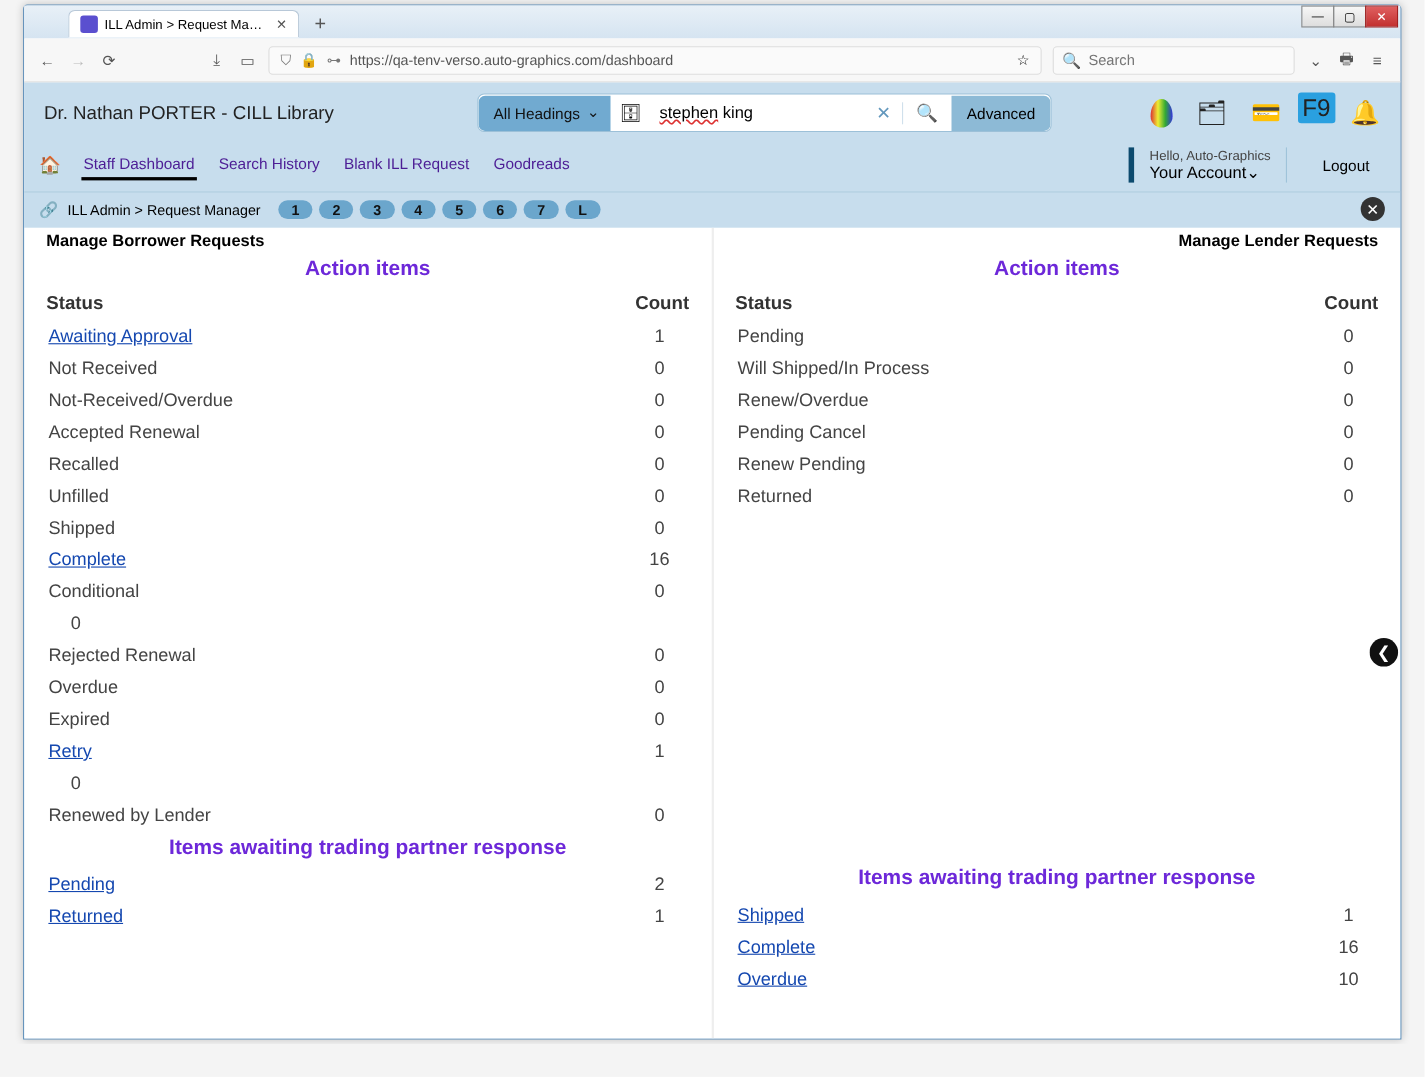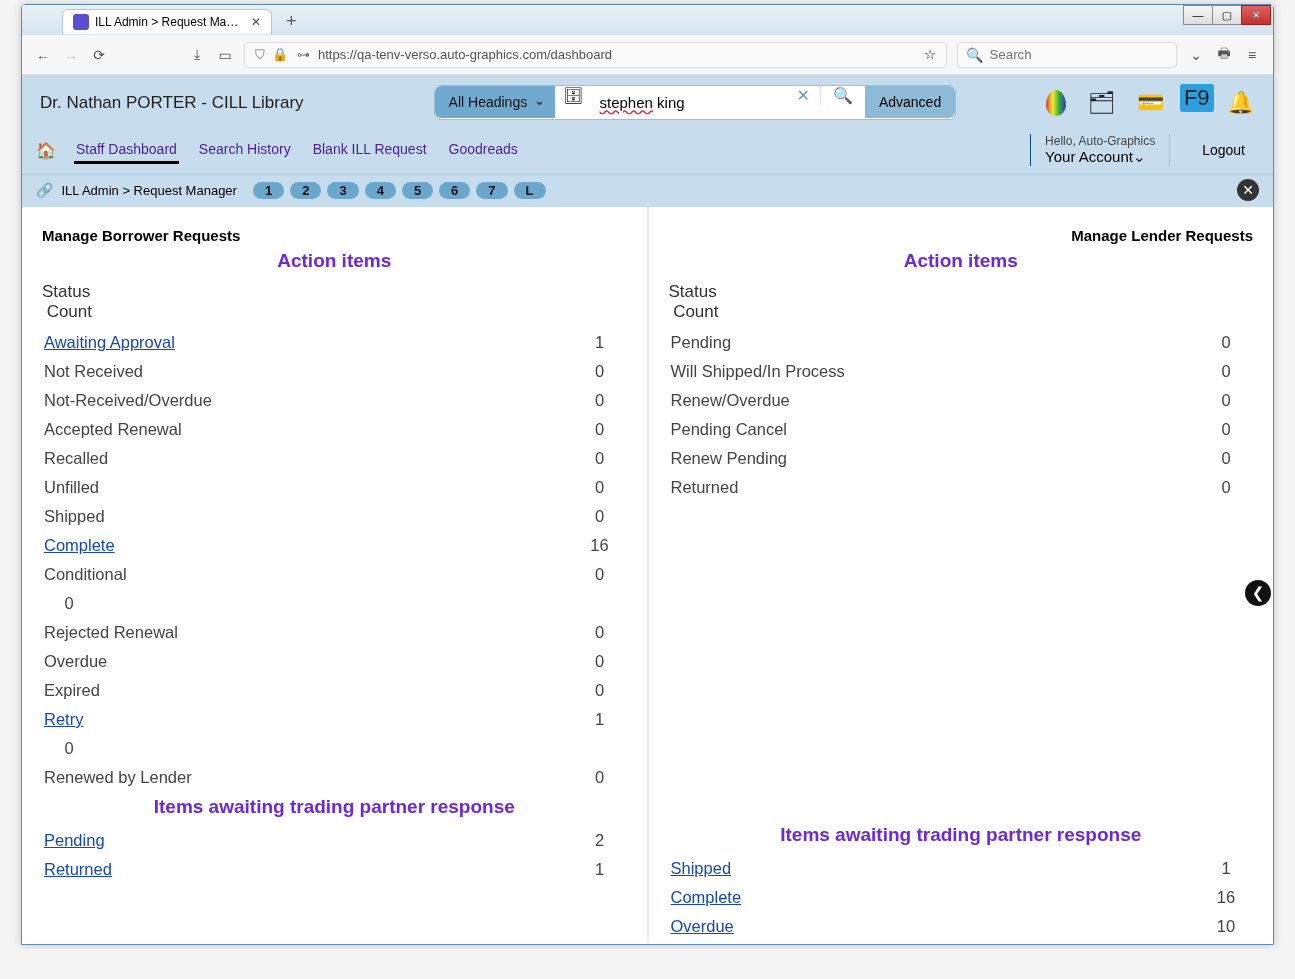--- a/index.html
+++ b/index.html
@@ -25,59 +25,59 @@
 .addr { flex: 1; display: flex; align-items: center; gap: 8px; background: #fafafa; border: 1px solid #ddd; border-radius: 4px; padding: 4px 10px; font-size: 13px; }
 .addr .lock { color: #777; }
 .addr input { border: none; background: transparent; flex: 1; font-size: 13px; outline: none; color: #555; }
 .search-box { width: 220px; display: flex; align-items: center; gap: 6px; background: #fafafa; border: 1px solid #ddd; border-radius: 4px; padding: 4px 8px; }
 .search-box input { border: none; background: transparent; flex: 1; outline: none; }
 
 
 .app { flex: 1; display: flex; flex-direction: column; background: #c7dded; overflow: hidden; }
 .app-header { display: flex; align-items: center; padding: 10px 18px; gap: 0; }
 .user-label { font-size: 17px; font-weight: 500; color: #222; }
-.app-search { margin-left: 130px; display: flex; align-items: flex-start; background: #fff; border-radius: 6px; overflow: hidden; border: 1px solid #9cc0d8; }
+.app-search { margin-left: 130px; display: flex; align-items: center; background: #fff; border-radius: 6px; overflow: hidden; border: 1px solid #9cc0d8; }
 .heading-dd { background: #71aad0; color: #111; padding: 8px 28px 8px 14px; position: relative; cursor: pointer; border-radius: 6px 0 0 6px; display: flex; align-items: center; gap: 8px; }
 .heading-dd::after { content: "⌄"; position: absolute; right: 10px; top: 6px; }
 .db-icon { padding: 0 8px; font-size: 16px; }
 .clear-x { padding: 0 10px; color: #6398bd; cursor: pointer; font-size: 16px; }
 .srch-mag { padding: 0 12px; color: #4a8cb8; font-size: 16px; border-left: 1px solid #d0e0ec; cursor: pointer; }
 .adv-btn { background: #8dbad6; padding: 8px 14px; cursor: pointer; border-radius: 0 6px 6px 0; }
 .hdr-icons { margin-left: auto; display: flex; align-items: center; gap: 22px; }
 .hdr-icons span { font-size: 22px; cursor: pointer; color: #222; }
 .balloon { width: 20px; height: 26px; border-radius: 50% 50% 50% 50% / 60% 60% 40% 40%; background: linear-gradient(90deg,#d33,#ee3,#3a3,#33d); display:inline-block;}
 .heart { position: relative; }
 .badge { position: absolute; top: -6px; right: -8px; background: #2aa0e0; color: #fff; font-size: 10px; padding: 1px 4px; border-radius: 3px; }
 
 
 .nav-row { display: flex; align-items: center; padding: 4px 14px 8px; gap: 18px; font-size: 14px; }
 .nav-row .home-ic { font-size: 16px; cursor: pointer; }
 .nav-link { cursor: pointer; color: #4c1d95; padding: 4px 2px; }
 .nav-link.active { border-bottom: 3px solid #000; font-weight: 500; }
-.account-box { margin-left: auto; padding: 0 14px; border-left: 1px solid #0c4a6e; border-right: 1px solid #9fc3da; }
+.account-box { margin-left: auto; padding: 0 14px; border-left: 5px solid #0c4a6e; border-right: 1px solid #9fc3da; }
 .account-box .hello { font-size: 12px; color: #444; }
 .account-box .acct { font-size: 15px; cursor: pointer; }
 .logout { padding: 0 14px; cursor: pointer; }
 
 
 .bc-bar { background: #c7dded; padding: 4px 14px 6px; display: flex; align-items: center; gap: 8px; border-top: 1px solid #b0cde0; position: relative; }
 .bc-bar .chain { font-size: 14px; }
 .bc-text { font-size: 13px; }
 .pager { display: flex; gap: 6px; margin-left: 8px; }
 .pill { background: #6ba6cc; color: #111; padding: 1px 12px; border-radius: 10px; font-size: 13px; font-weight: 600; cursor: pointer; }
 .bc-close { margin-left: auto; width: 22px; height: 22px; background: #333; color: #fff; border-radius: 50%; display: flex; align-items: center; justify-content: center; font-size: 14px; cursor: pointer; }
 
 
 .main { flex: 1; background: #fff; display: flex; overflow: auto; position: relative; }
-.col { flex: 1; padding: 20px 20px 20px; }
+.col { flex: 1; padding: 4px 20px 20px; }
 .col + .col { border-left: 2px solid #eee; }
 .col-title { font-weight: 700; font-size: 15px; margin-bottom: 6px; }
 .right .col-title { text-align: right; }
 .section-h { text-align: center; font-weight: 700; font-size: 19px; margin: 4px 0 8px; color: #6d28d9; }
-.tbl-head { display: flex; font-weight: 400; font-size: 17px; color: #333; padding: 2px 0 6px; flex-direction: column; }
+.tbl-head { display: flex; font-weight: 700; font-size: 17px; color: #333; padding: 2px 0 6px; }
 .tbl-head .th-status { flex: 1; }
 .row { display: flex; padding: 5px 2px; font-size: 16.5px; color: #444; }
 .row .st { flex: 1; }
 .row .ct { width: 50px; text-align: center; }
 .tbl-head .th-count { width: 50px; text-align: right; }
 .lnk { color: #1548b0; text-decoration: underline; cursor: pointer; }
 .side-arrow { position: fixed; right: 24px; top: 580px; width: 26px; height: 26px; background: #111; color: #fff; border-radius: 50%; display: flex; align-items: center; justify-content: center; cursor: pointer; font-size: 15px; }
 .spellwave { text-decoration: underline wavy #d33; }
 </style>
 </head>

